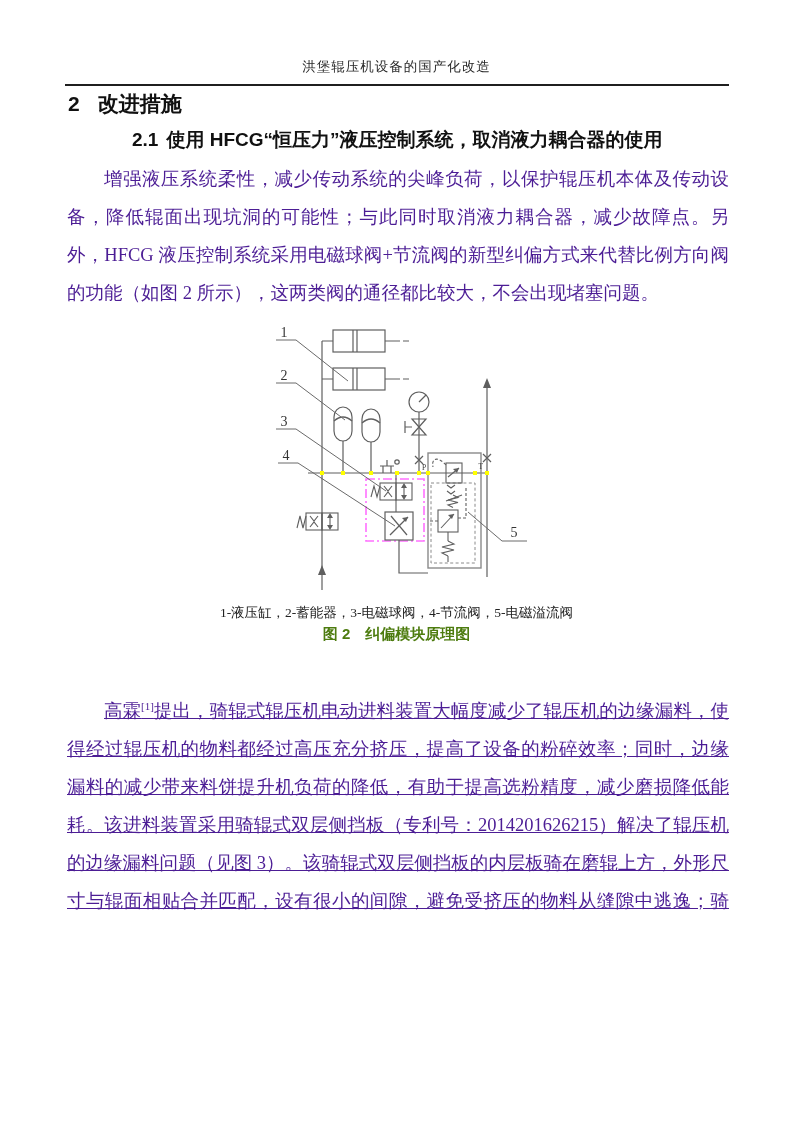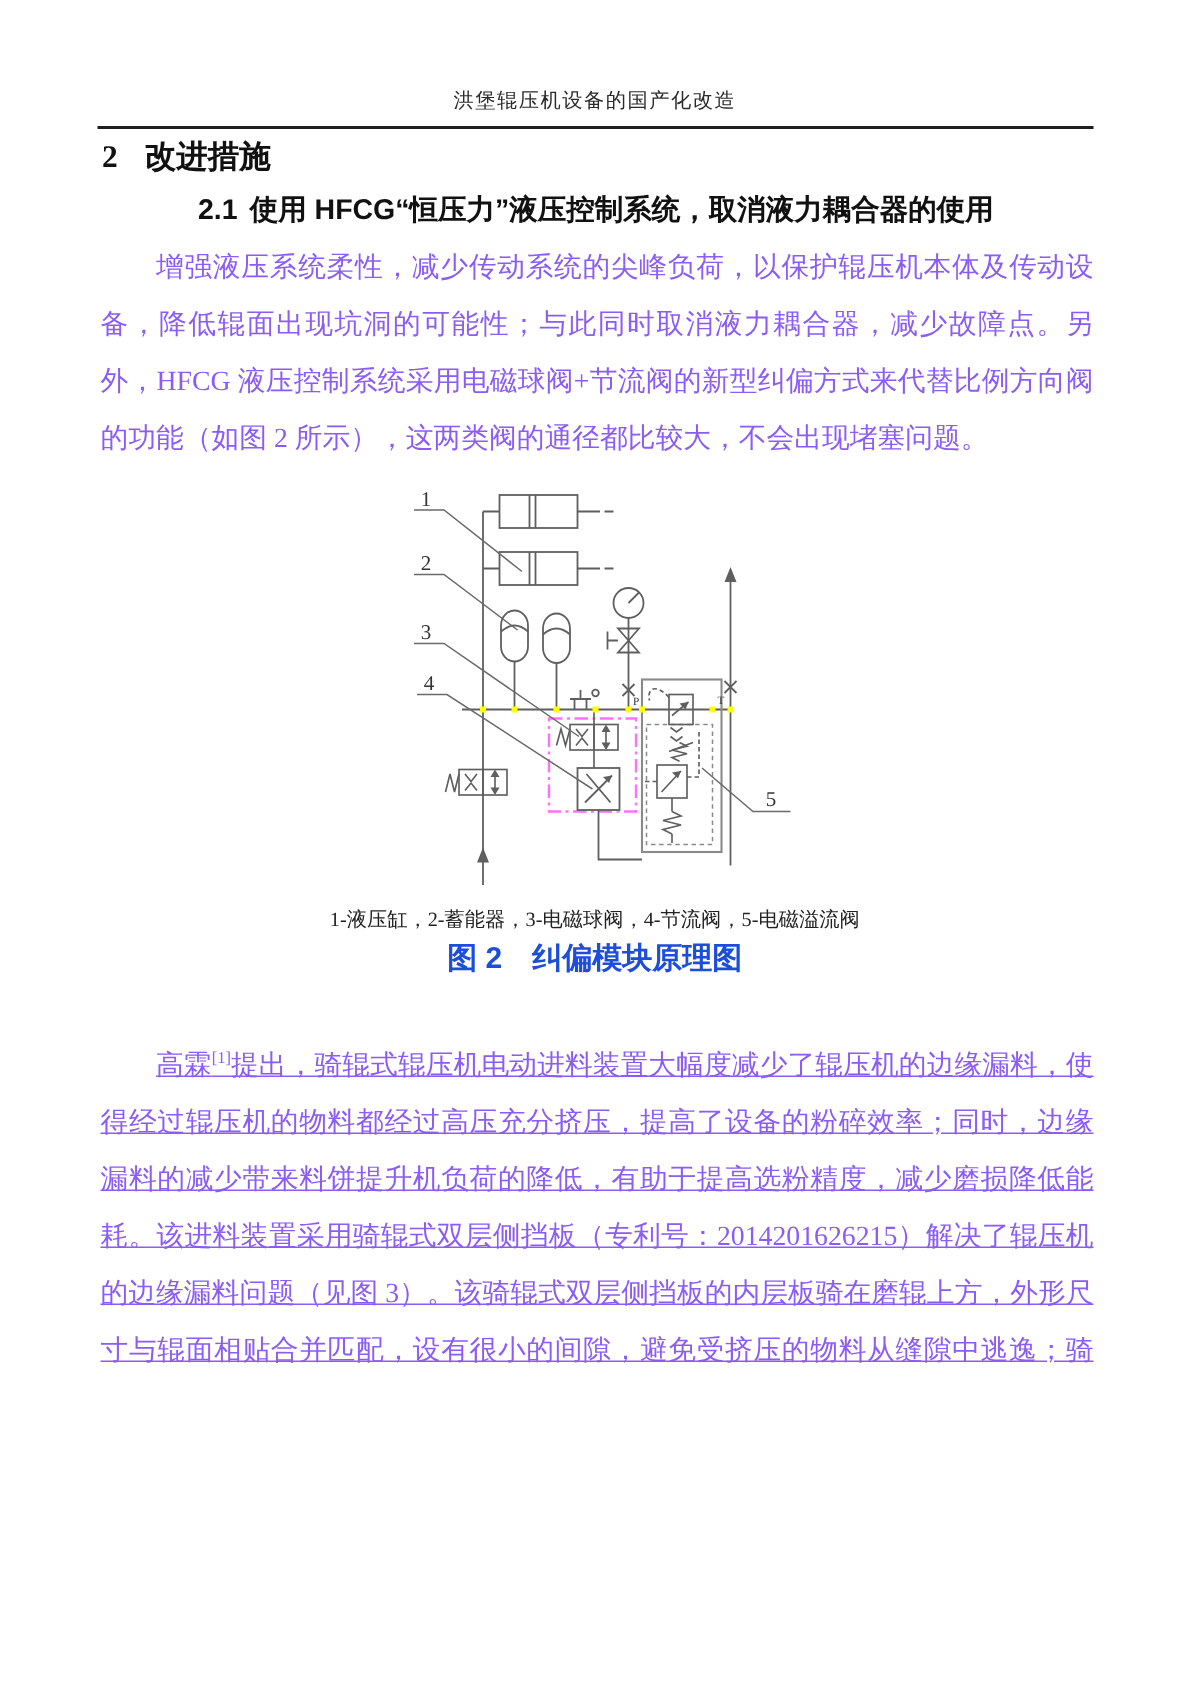--- a/index.html
+++ b/index.html
@@ -17,53 +17,53 @@
     text-align:center;
     font-size:13.5px;color:#2a2a2a;
     letter-spacing:1px;
   }
   .header-rule{
     position:absolute;top:84px;left:65px;width:664px;height:2px;
     background:#1f1f1f;
   }
   .h1{
     position:absolute;top:90px;left:68px;
-    font-family:Liberation Serif, serif;
+    font-family:Liberation Sans, sans-serif;
     font-weight:bold;font-size:21px;color:#111;
   }
   .h1 .num{margin-right:18px;}
   .h2{
     position:absolute;left:104px;
     font-family:"Liberation Sans","DejaVu Sans",sans-serif;
     font-weight:bold;font-size:19px;color:#111;
   }
   .h2 .num{margin-right:8px;}
   .h2-1{top:127px;margin-left:28px;}
   .h2-2{top:658px;}
   .body-par{
     position:absolute;left:67px;width:662px;
     font-size:18.5px;line-height:38px;
     text-align:justify;text-indent:37px;
-    color:#8b5cf6;
+    color:#4c1d95;
   }
   .p1{top:160px;}
   .p2{top:692px;text-decoration:underline;}
   .body-par sup{font-size:11px;line-height:0;}
   .figure-wrap{
     position:absolute;top:315px;left:250px;width:300px;height:290px;
   }
   .fig-caption{
     position:absolute;top:604px;left:0;right:0;
     text-align:center;font-size:13.5px;color:#222;
   }
   .fig-title{
     position:absolute;top:625px;left:0;right:0;
     text-align:center;
     font-family:"Liberation Sans","DejaVu Sans",sans-serif;
-    font-weight:bold;font-size:20px;color:#1d4ed8;
+    font-weight:bold;font-size:15px;color:#4d7c0f;
   }
   .footer-rule{
     position:absolute;top:1036px;left:65px;width:664px;height:8px;
   }
   .footer-page-num{
     position:absolute;top:1046px;left:0;right:0;
     text-align:right;font-size:12px;color:#222;
   }
   .footer-issue{
     position:absolute;top:1046px;right:93px;

